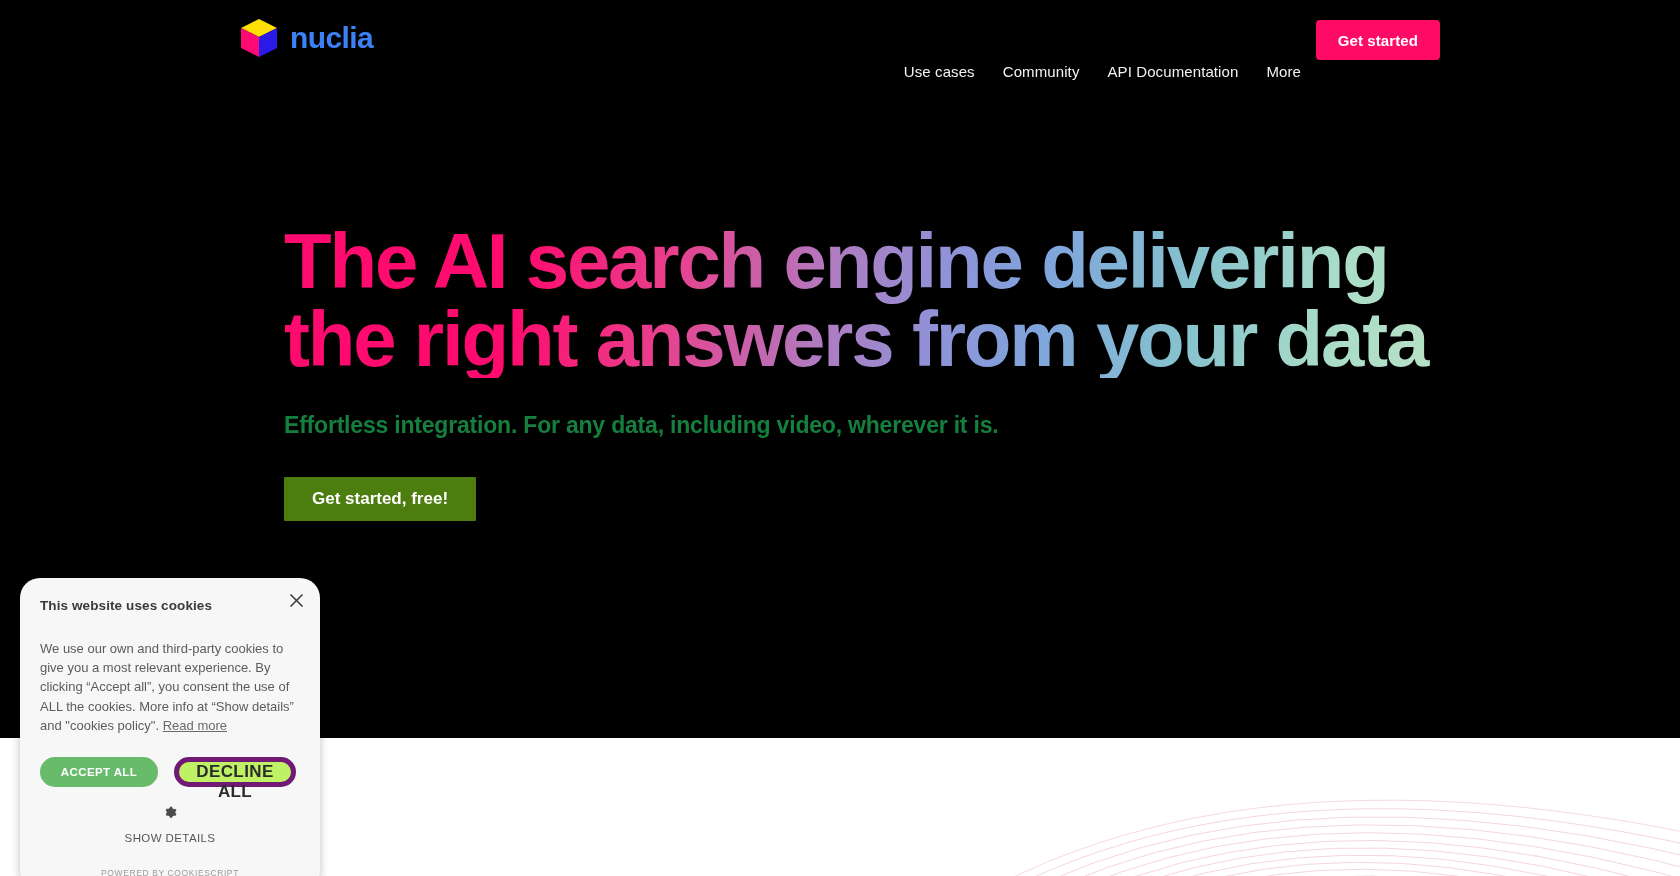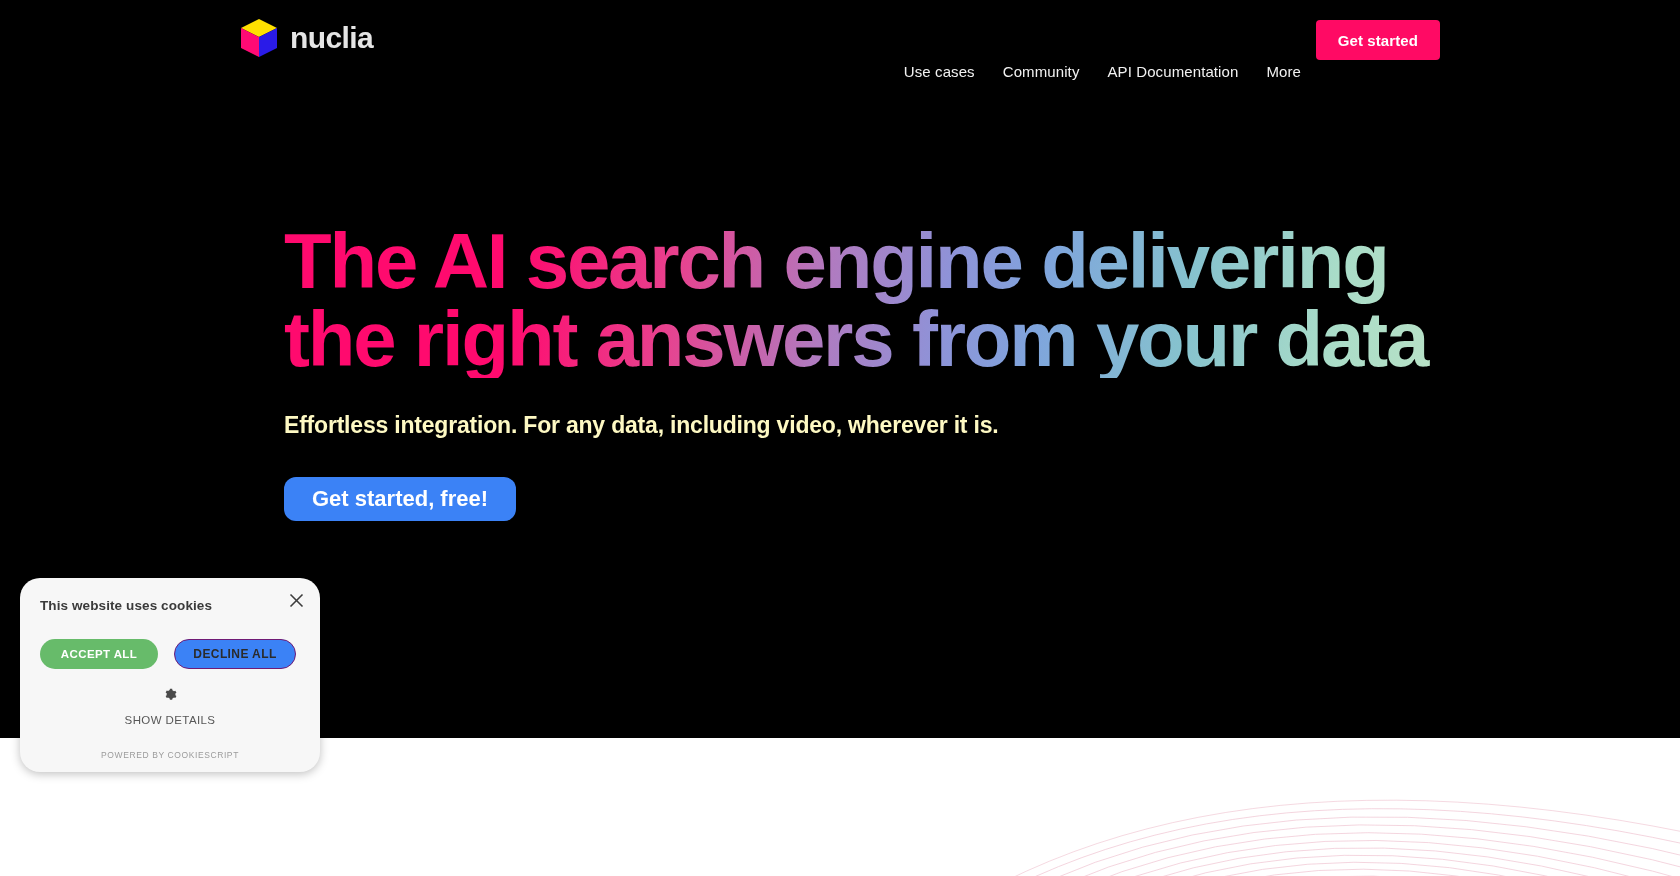--- a/index.html
+++ b/index.html
@@ -15,21 +15,21 @@
   .header {
     position:absolute; top:0; left:0; width:1680px; height:80px;
     display:flex; align-items:center; z-index:40;
   }
   .logo-wrap {
     position:absolute; left:240px; top:18px;
     display:flex; align-items:center; gap:12px;
   }
   .logo-cube { width:38px; height:40px; display:block; }
   .logo-text {
-    color:#e5e5e5; font-size:30px; font-weight:700; letter-spacing:-0.6px;
+    color:#3b82f6; font-size:30px; font-weight:700; letter-spacing:-0.6px;
     line-height:1;
   }
   .nav {
     position:absolute; right:365px; top:0; height:80px;
     display:flex; align-items:flex-end; gap:0px;
   }
   .nav a {
     color:#f2f2f2; font-size:15px; text-decoration:none;
     padding:0 14px; white-space:nowrap; letter-spacing:0.1px;
   }
@@ -60,28 +60,28 @@
         #BCE3C6 100%);
     -webkit-background-clip:text;
     background-clip:text;
     -webkit-text-fill-color:transparent;
     color:transparent;
     white-space:pre-line;
     width:1180px;
   }
   .subheadline {
     margin-top:34px;
-    color:#fef9c3; font-size:23px; font-weight:700;
+    color:#15803d; font-size:23px; font-weight:700;
     letter-spacing:-0.2px;
   }
   .btn-hero {
     margin-top:38px;
-    background:#3b82f6; color:#fff; border:none;
-    font-size:22px; font-weight:700;
-    padding:0 28px; height:44px; border-radius:12px;
+    background:#4d7c0f; color:#fff; border:none;
+    font-size:17px; font-weight:700;
+    padding:0 28px; height:44px; border-radius:1px;
     cursor:pointer; display:inline-flex; align-items:center; justify-content:center;
     font-family:"Liberation Sans", sans-serif;
   }
 
   
   .white-section {
     position:absolute; left:0; bottom:0; width:1680px; height:138px;
     background:#ffffff; overflow:hidden;
   }
   .wave-svg { position:absolute; right:-60px; top:-6px; }
@@ -110,22 +110,22 @@
   .cookie-readmore { color:#6a6a6a; text-decoration:underline; cursor:pointer; }
   .cookie-buttons { display:flex; gap:16px; margin-bottom:18px; }
   .btn-accept {
     flex:0 0 auto; width:118px; height:30px;
     background:#67BB6A; color:#fff; border:none; border-radius:15px;
     font-size:11.5px; font-weight:600; letter-spacing:0.4px;
     cursor:pointer; font-family:"Liberation Sans", sans-serif;
   }
   .btn-decline {
     flex:0 0 auto; width:122px; height:30px;
-    background:#3b82f6; color:#2b2b2b; border:1px solid #701a75; border-radius:15px;
-    font-size:12px; font-weight:600; letter-spacing:0.4px;
+    background:#bef264; color:#2b2b2b; border:5px solid #701a75; border-radius:15px;
+    font-size:17px; font-weight:600; letter-spacing:0.4px;
     cursor:pointer; font-family:"Liberation Sans", sans-serif;
   }
   .cookie-details {
     display:flex; align-items:center; justify-content:center; gap:9px;
     cursor:pointer; margin-bottom:14px;flex-direction:column;
   }
   .cookie-details-label {
     font-size:11.5px; color:#575757; letter-spacing:0.4px; font-weight:400;
   }
   .cookie-powered {
@@ -208,20 +208,21 @@
 
     <div class="cookie-close">
       <svg width="15" height="15" viewBox="0 0 15 15" xmlns="http://www.w3.org/2000/svg">
         <line x1="1.5" y1="1.5" x2="13.5" y2="13.5" stroke="#3d3d3d" stroke-width="1.6"></line>
         <line x1="13.5" y1="1.5" x2="1.5" y2="13.5" stroke="#3d3d3d" stroke-width="1.6"></line>
       </svg>
     </div>
 
     <div class="cookie-title">This website uses cookies</div>
 
+    <div class="cookie-body"><span>We use our own and third-party cookies to give you a most relevant experience. By clicking “Accept all”, you consent the use of ALL the cookies. More info at “Show details” and "cookies policy". </span><span class="cookie-readmore">Read more</span></div>
 
     <div class="cookie-buttons">
       <button class="btn-accept">ACCEPT ALL</button>
       <button class="btn-decline">DECLINE ALL</button>
     </div>
 
     <div class="cookie-details">
       <span>
         <svg width="13" height="13" viewBox="0 0 24 24" xmlns="http://www.w3.org/2000/svg">
           <path fill="#4a4a4a" d="M12 8.4a3.6 3.6 0 1 0 0 7.2 3.6 3.6 0 0 0 0-7.2zm9.1 3.6c0-.6-.05-1.18-.15-1.74l2.05-1.6-2.1-3.64-2.43.98a9.3 9.3 0 0 0-3-1.74L15.1 1.2H10.9l-.37 2.6a9.3 9.3 0 0 0-3 1.74l-2.43-.98L3 8.2l2.05 1.6a9.6 9.6 0 0 0 0 3.48L3 14.88l2.1 3.64 2.43-.98a9.3 9.3 0 0 0 3 1.74l.37 2.6h4.2l.37-2.6a9.3 9.3 0 0 0 3-1.74l2.43.98 2.1-3.64-2.05-1.6c.1-.56.15-1.14.15-1.74z"></path>

